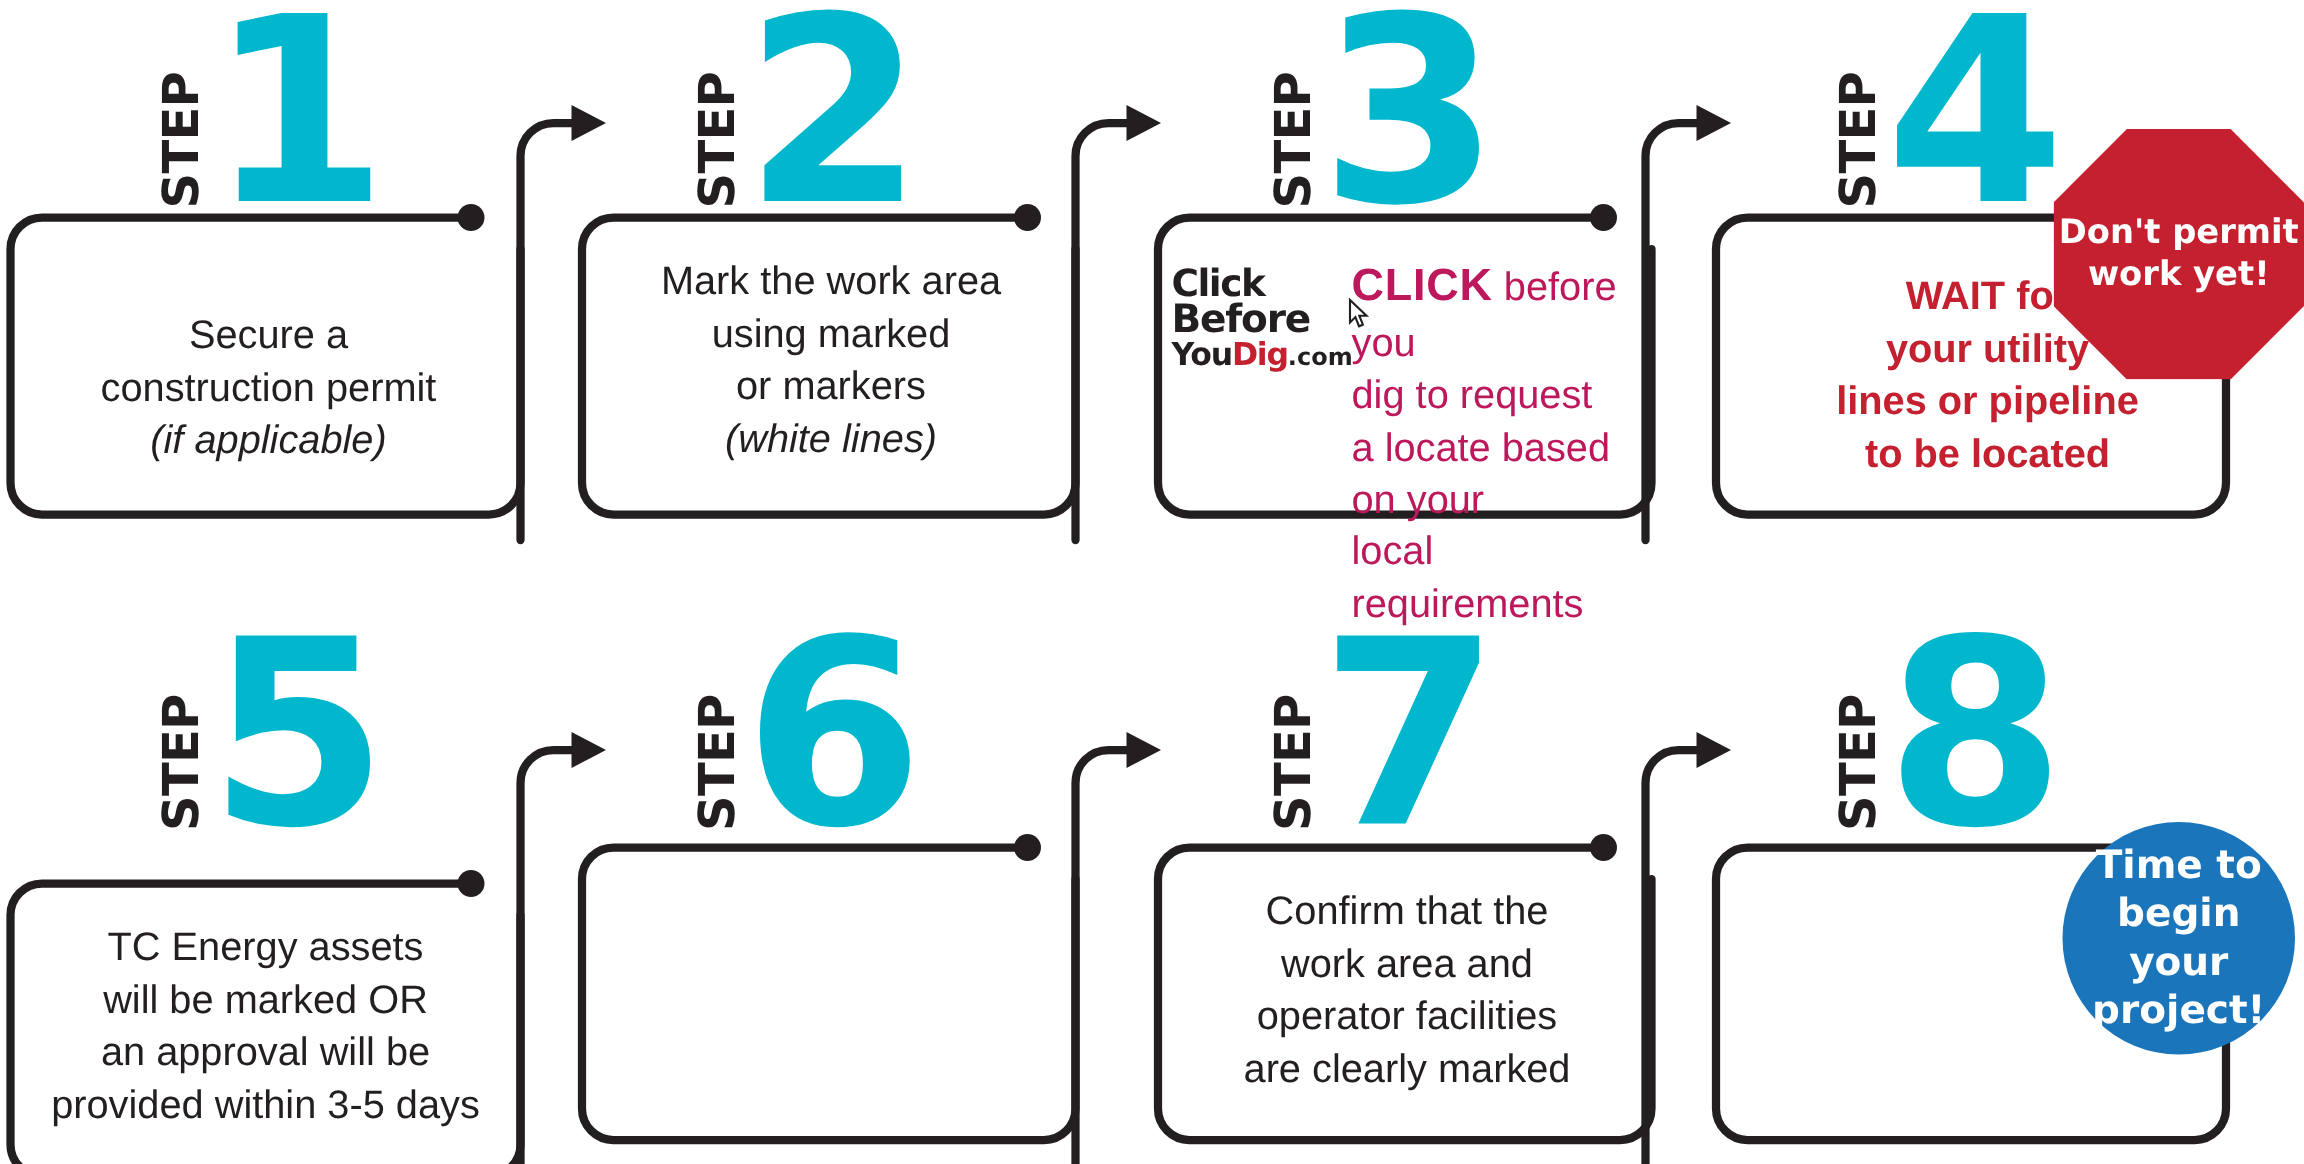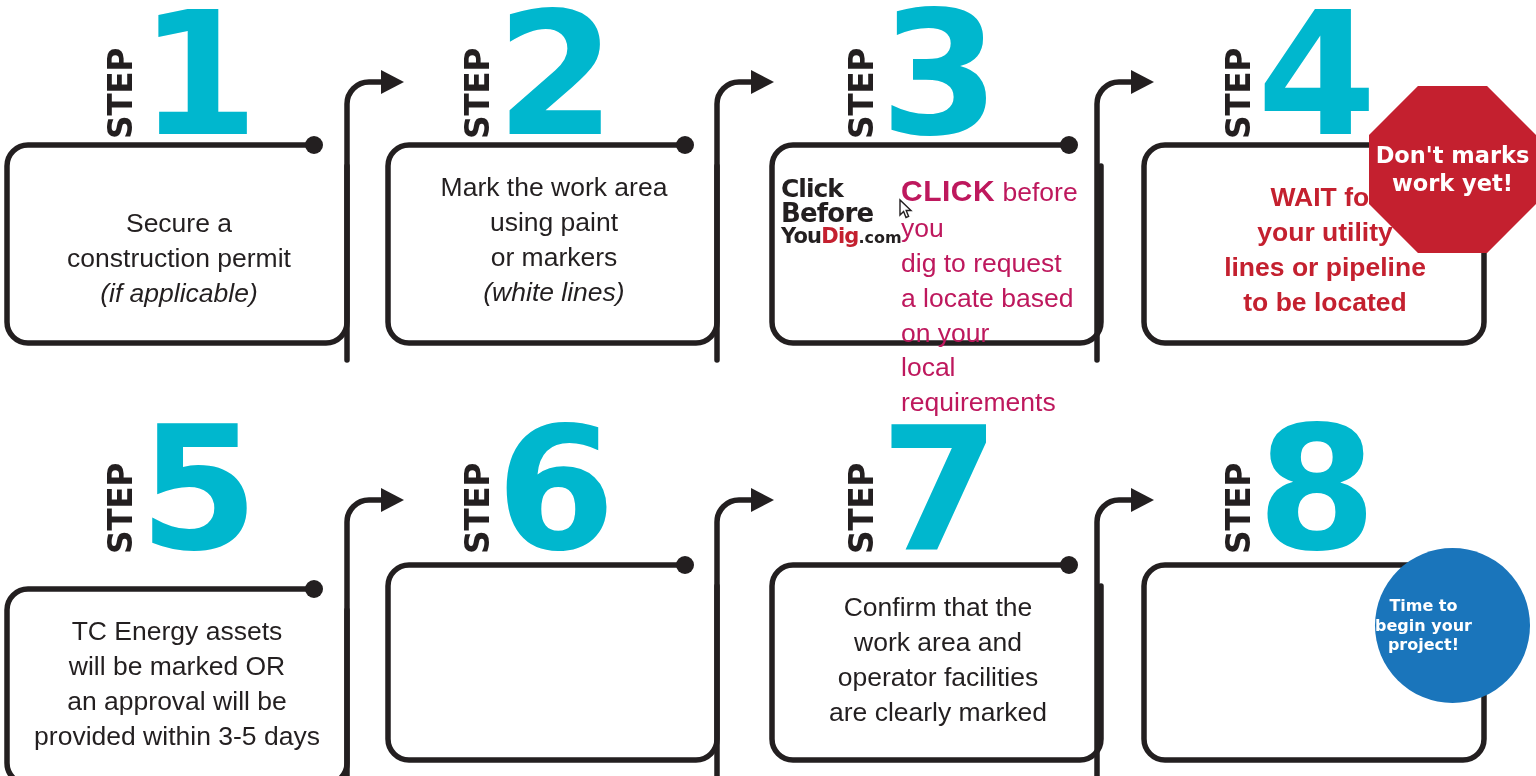--- a/index.html
+++ b/index.html
@@ -95,21 +95,21 @@
     clip-path:polygon(29.3% 0,70.7% 0,100% 29.3%,100% 70.7%,70.7% 100%,29.3% 100%,0 70.7%,0 29.3%);
     display:flex;align-items:center;justify-content:center;
     color:#ffffff;font-weight:700;font-size:22.5px;line-height:1.22;
     text-align:center;
     font-family:"DejaVu Sans", sans-serif;
   }
   .circlebadge{
     position:absolute;
     background:#1a75bb;border-radius:50%;
     display:flex;align-items:center;
-    color:#ffffff;font-weight:700;font-size:16px;line-height:1.24;
+    color:#ffffff;font-weight:700;font-size:26px;line-height:1.24;
     text-align:center;
     font-family:"DejaVu Sans", sans-serif;
   }
 </style>
 </head>
 <body>
 
 <div id="stage">
 
   <div class="step">
@@ -139,21 +139,21 @@
       <div class="step-word">STEP</div>
       <div class="step-num">2</div>
     </div>
 
     <div class="boxwrap" style="left:381px;top:138px;width:355px;height:218px;">
       <svg width="355" height="218" viewBox="0 0 355 218">
         <path d="M303 7 L28 7 A21 21 0 0 0 7 28 L7 184 A21 21 0 0 0 28 205 L315 205 A21 21 0 0 0 336 184 L336 28" fill="none" stroke="#231f20" stroke-width="5.5" stroke-linecap="round"></path>
         <circle cx="304" cy="7" r="9" fill="#231f20"></circle>
       </svg>
       <div class="boxtext center" style="left:12px;top:32px;width:322px;"><span>Mark the work area
-using paint
+using marked
 or markers
 </span><span class="ital">(white lines)</span></div>
     </div>
 
     <svg class="connector" style="left:710px;top:60px;" width="70" height="300" viewBox="0 0 70 300">
       <path d="M7 300 L7 44 A22 22 0 0 1 29 22 L44 22" fill="none" stroke="#231f20" stroke-width="5.5" stroke-linecap="round"></path>
       <polygon points="41,10 64,22 41,34" fill="#231f20"></polygon>
     </svg>
   </div>
 
@@ -202,21 +202,21 @@
       <svg width="360" height="218" viewBox="0 0 360 218">
         <path d="M338 7 L28 7 A21 21 0 0 0 7 28 L7 184 A21 21 0 0 0 28 205 L326 205 A21 21 0 0 0 347 184 L347 28" fill="none" stroke="#231f20" stroke-width="5.5" stroke-linecap="round"></path>
       </svg>
       <div class="boxtext left red" style="left:38px;top:42px;width:300px;">WAIT for
 your utility
 lines or pipeline
 to be located</div>
     </div>
 
     <div class="octagon" style="left:1369px;top:86px;width:167px;height:167px;">
-      <span style="white-space:pre-line">Don't marks
+      <span style="white-space:pre-line">Don't permit
 work yet!</span>
     </div>
   </div>
 
   <div class="step">
     <div class="heading" style="left:104px;top:423px;">
       <div class="step-word">STEP</div>
       <div class="step-num">5</div>
     </div>
 

